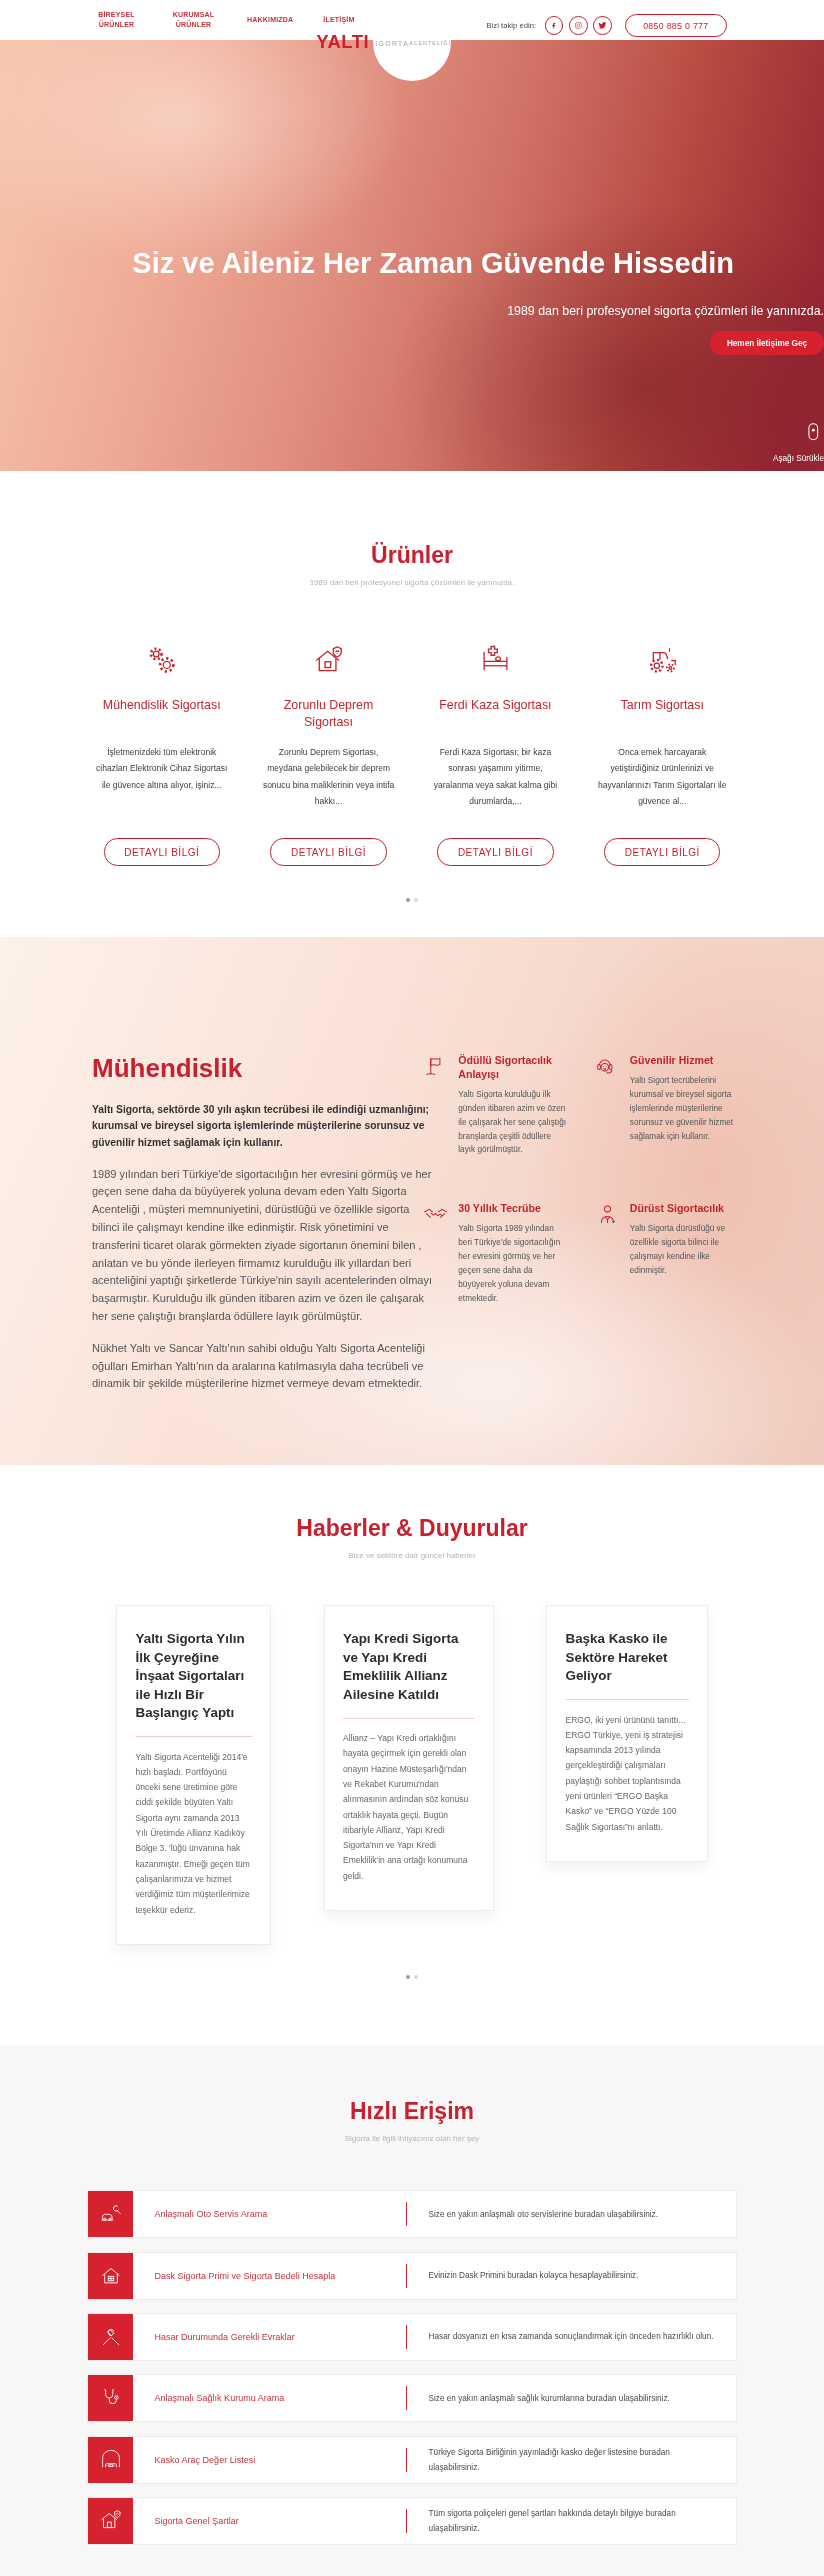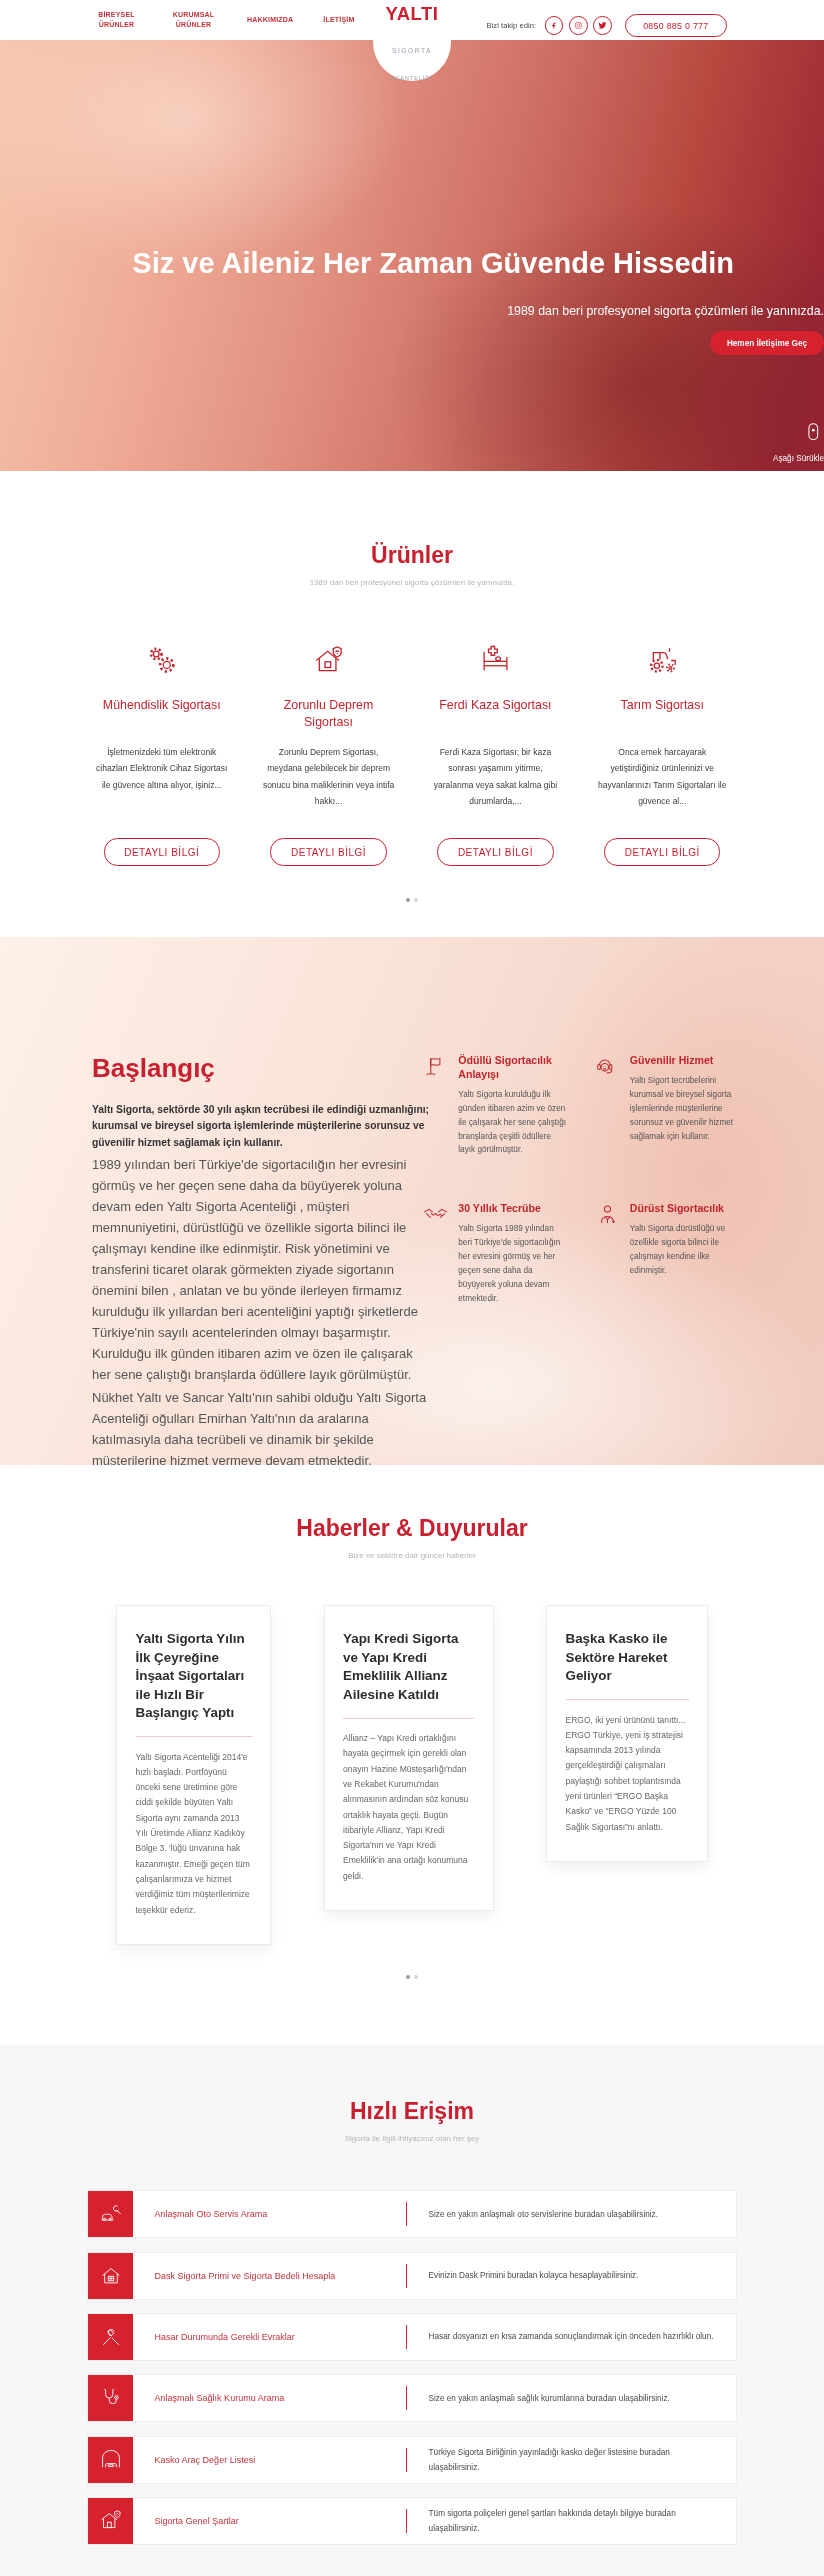--- a/index.html
+++ b/index.html
@@ -6,21 +6,21 @@
   html,body { width:824px; }
   body { font-family:"Liberation Sans", sans-serif; color:#3a3a3a; background:#fff; }
   a { text-decoration:none; cursor:pointer; }
 
   
   .site-header { position:relative; height:40px; background:#fff; z-index:20; }
   .main-nav { position:absolute; left:93px; top:0; height:40px; display:flex; align-items:center; gap:30px; }
   .nav-link { color:#c2333c; font-size:7px; font-weight:600; letter-spacing:0.2px; line-height:1.5; text-align:center; }
   .nav-link.w2 { width:47px; }
   .logo-circle { position:absolute; left:50%; top:3.1px; transform:translateX(-50%); width:78px; height:78px;
-    background:#fff; border-radius:50%; display:flex; flex-direction:column; align-items:center; justify-content:space-between; z-index:30; }
+    background:#fff; border-radius:50%; display:flex; flex-direction:row; align-items:center; justify-content:flex-end; z-index:30; }
   .logo-title { color:#cf1f2e; font-size:18.5px; font-weight:800; letter-spacing:0.5px; }
   .logo-sub { color:#97a1ab; font-size:6.7px; letter-spacing:1.5px; margin-top:2.6px; }
   .logo-sub2 { color:#97a1ab; font-size:5.2px; letter-spacing:1.1px; margin-top:1px; }
   .header-right { position:absolute; right:97px; top:0; height:51px; display:flex; align-items:center; gap:5.7px;justify-content:center; }
   .follow-label { color:#4a4a4a; font-size:7.7px; margin-right:3.1px; }
   .soc-circle { width:18.5px; height:18.5px; border:0.5px solid #c8202f; border-radius:50%; color:#c8202f;
     display:flex; align-items:center; justify-content:center; }
   .soc-circle svg { width:8.8px; height:8.8px; }
   .phone-pill { margin-left:7.2px; border:0.8px solid #c8202f; border-radius:13.4px; color:#c8202f;
     font-size:8.8px; padding:5.7px 17.5px; letter-spacing:0.3px; }
@@ -58,21 +58,21 @@
 
   
   .about { position:relative; height:528px; overflow:hidden;
     background:
       radial-gradient(464px 258px at 60% 85%, rgba(255,255,255,.65), rgba(255,255,255,0) 70%),
       radial-gradient(258px 361px at 86% 45%, rgba(236,178,160,.55), rgba(236,178,160,0) 72%),
       linear-gradient(112deg,#fdf1ea 0%, #fae4da 35%, #f5d6ca 65%, #f0cabd 100%); }
   .about-left { position:absolute; left:92px; top:116px; width:341px; }
   .about-title { color:#c8202f; font-size:26px; font-weight:600; }
   .about-lead { margin-top:17.5px; color:#333; font-size:10.3px; font-weight:700; line-height:1.62; }
-  .about-p { margin-top:2px; color:#555; font-size:13px; line-height:1.62; }
+  .about-p { margin-top:14px; color:#555; font-size:11px; line-height:1.62; }
   .about-right { position:absolute; left:422px; top:117px; width:318px; display:grid;
     grid-template-columns:1fr 1fr; column-gap:25px; row-gap:45px; }
   .feature { display:flex; gap:9.3px; }
   .f-icon { color:#c2242e; flex:0 0 27px; }
   .f-icon svg { width:27px; height:27px; }
   .f-title { color:#c2242e; font-size:10.6px; font-weight:700; line-height:1.3; }
   .f-text { color:#555; font-size:8.2px; line-height:1.7; margin-top:6.2px; }
 
   
   .news { height:580px; background:#fff; text-align:center; padding-top:50px; position:relative; }
@@ -221,21 +221,21 @@
 
   </div>
   <div class="dots">
     <span class="dot active"></span>
     <span class="dot"></span>
   </div>
 </section>
 
 <section class="about">
   <div class="about-left">
-    <h2 class="about-title">Başlangıç</h2>
+    <h2 class="about-title">Mühendislik</h2>
     <p class="about-lead">Yaltı Sigorta, sektörde 30 yılı aşkın tecrübesi ile edindiği uzmanlığını; kurumsal ve bireysel sigorta işlemlerinde müşterilerine sorunsuz ve güvenilir hizmet sağlamak için kullanır.</p>
     <p class="about-p">1989 yılından beri Türkiye'de sigortacılığın her evresini görmüş ve her geçen sene daha da büyüyerek yoluna devam eden Yaltı Sigorta Acenteliği , müşteri memnuniyetini, dürüstlüğü ve özellikle sigorta bilinci ile çalışmayı kendine ilke edinmiştir. Risk yönetimini ve transferini ticaret olarak görmekten ziyade sigortanın önemini bilen , anlatan ve bu yönde ilerleyen firmamız kurulduğu ilk yıllardan beri acenteliğini yaptığı şirketlerde Türkiye'nin sayılı acentelerinden olmayı başarmıştır. Kurulduğu ilk günden itibaren azim ve özen ile çalışarak her sene çalıştığı branşlarda ödüllere layık görülmüştür.</p>
     <p class="about-p">Nükhet Yaltı ve Sancar Yaltı'nın sahibi olduğu Yaltı Sigorta Acenteliği oğulları Emirhan Yaltı'nın da aralarına katılmasıyla daha tecrübeli ve dinamik bir şekilde müşterilerine hizmet vermeye devam etmektedir.</p>
   </div>
   <div class="about-right">
 
     <div class="feature">
       <span class="f-icon">
         <svg viewBox="0 0 80 80" fill="none" stroke="currentColor" stroke-width="3">
           <path d="M26 12 V60"></path>

